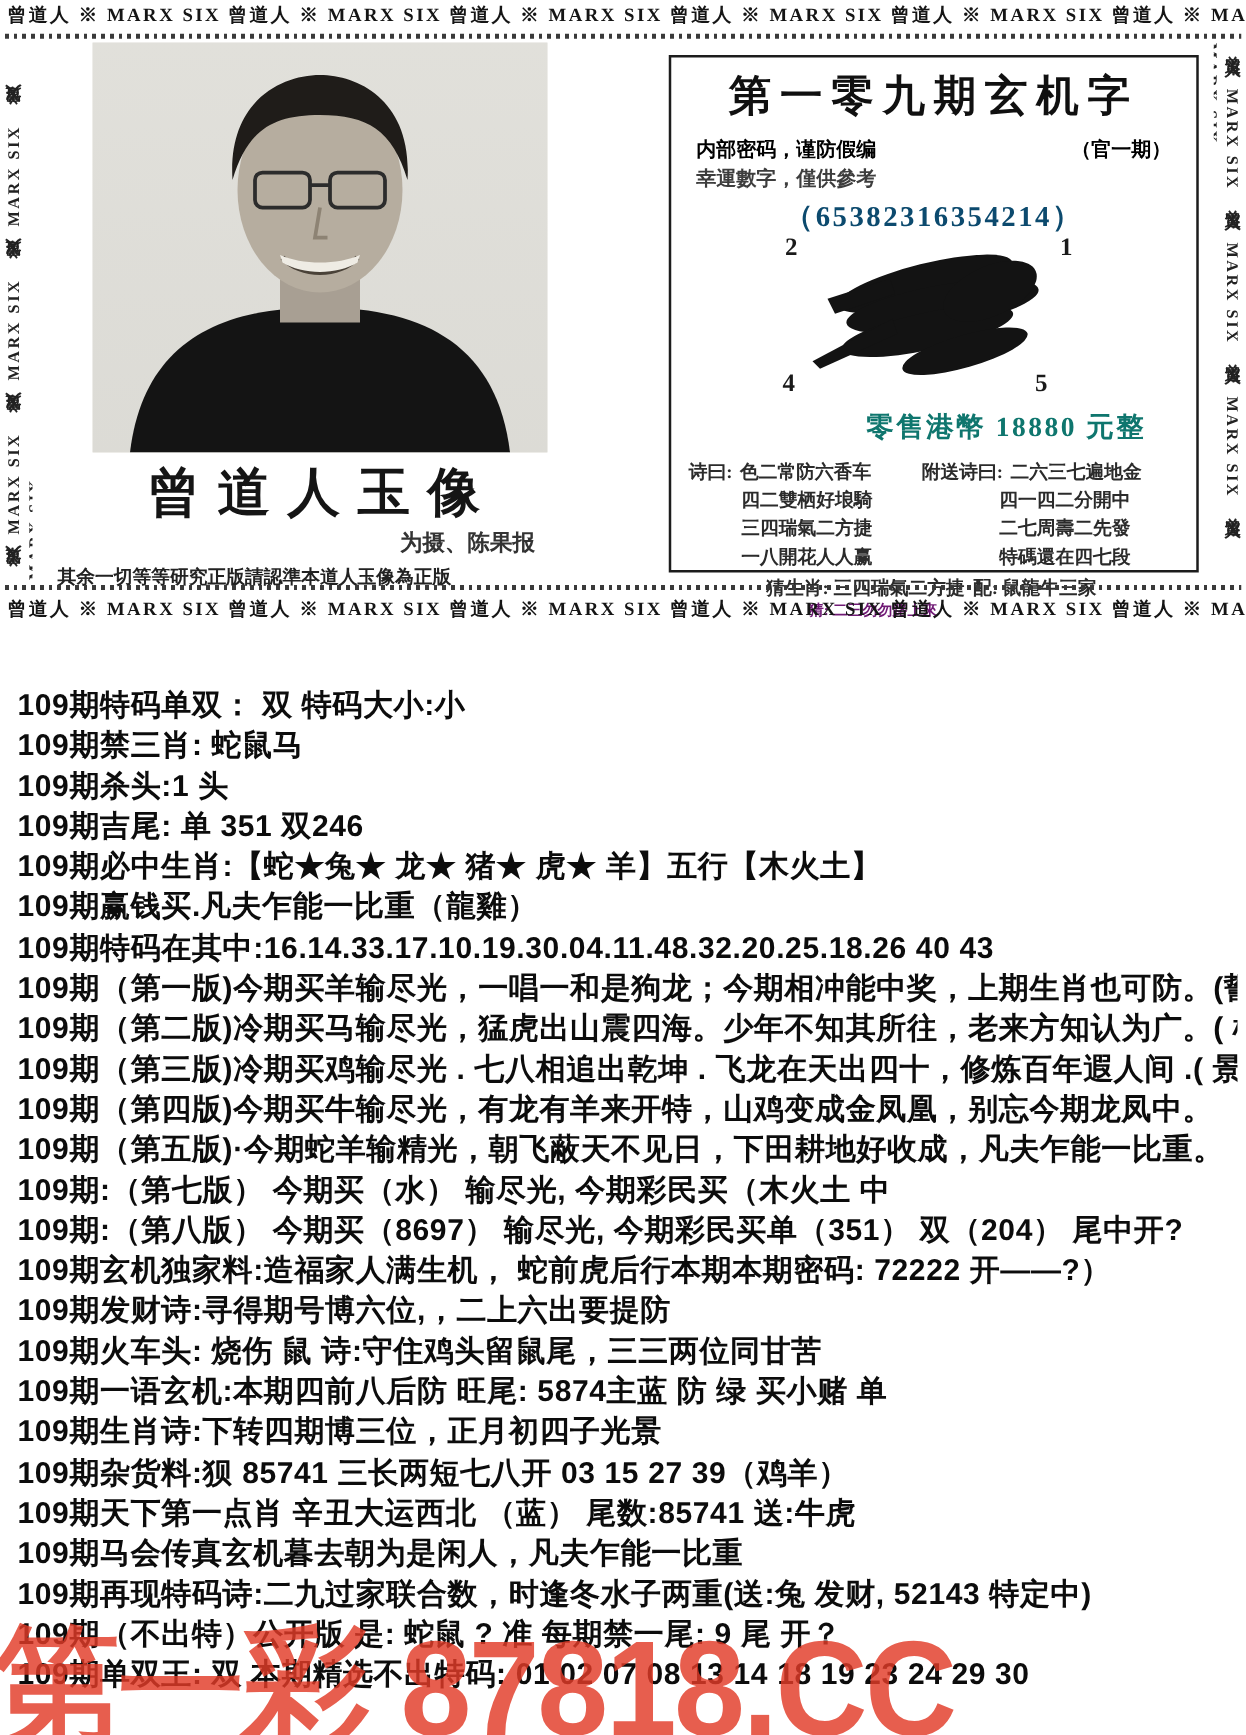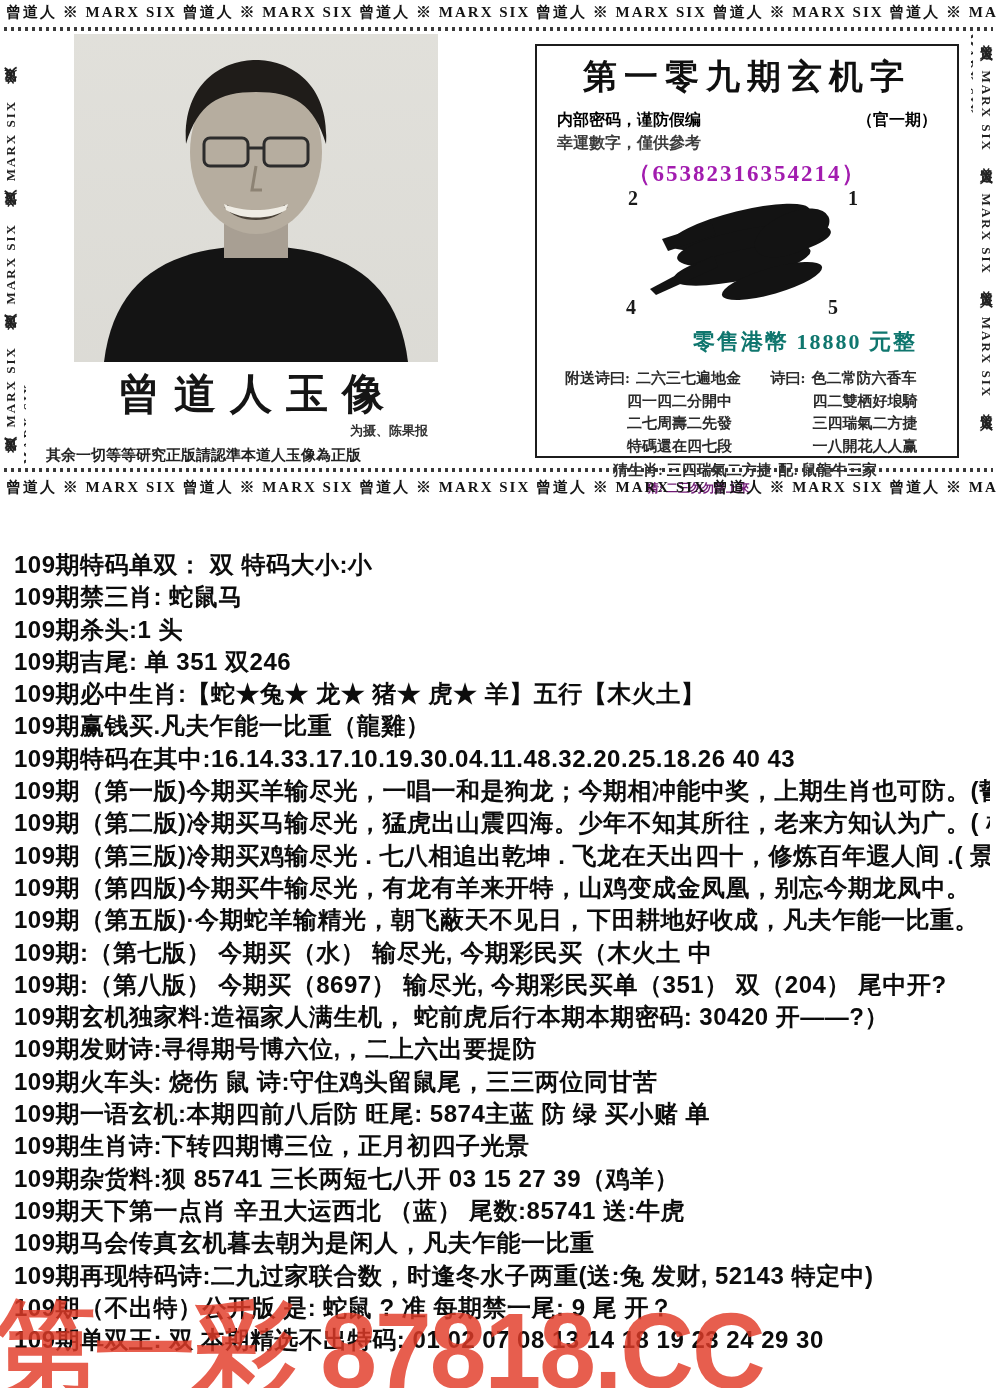--- a/index.html
+++ b/index.html
@@ -22,36 +22,36 @@
   .side-strip.left { left:2px; transform:rotate(180deg); }
   .side-strip.right { right:2px; }
 
   .frame-content { position:absolute; left:32px; right:32px; top:34px; height:430px; }
 
   
   .photo-block { position:absolute; left:42px; top:0; width:368px; }
   .photo { width:364px; height:328px; display:block; background:#e8e7e3; }
   .photo-caption { font-family:"Liberation Serif", serif; font-weight:bold; font-size:42px;
                    letter-spacing:14px; text-align:center; margin-top:4px; color:#151515; }
-  .photo-credit { text-align:right; font-size:13px; font-weight:bold; padding-right:14px;
+  .photo-credit { text-align:right; font-size:18px; font-weight:bold; padding-right:14px;
                   font-family:"Liberation Serif", serif; color:#333; }
   .photo-note { font-size:15px; font-weight:bold; font-family:"Liberation Serif", serif;
                 margin-top:6px; margin-left:-28px; white-space:nowrap; color:#222; }
 
   
   .mystery-box { position:absolute; right:6px; top:10px; width:424px; height:414px;
                  border:2px solid #1c1c1c; padding:8px 14px 6px 14px; background:#fff; }
   .mystery-title { font-family:"Liberation Serif", serif; font-weight:bold; font-size:34px;
                    letter-spacing:7px; text-align:center; color:#101010; }
   .mb-row { display:flex; justify-content:space-between; font-family:"Liberation Serif", serif;
             font-size:16px; font-weight:bold; color:#000000; margin-top:10px; padding:0 6px; }
   .mb-line2 { font-family:"Liberation Serif", serif; font-size:16px; font-weight:bold;
               color:#3d3d3d; padding:2px 6px; }
   .lucky-numbers { font-family:"Liberation Serif", serif; font-size:23px; font-weight:bold;
-                   text-align:center; letter-spacing:2px; color:#a21caf; margin-top:2px; }
+                   text-align:center; letter-spacing:2px; color:#0c4a6e; margin-top:2px; }
   .blob-wrap { position:relative; width:250px; height:118px; margin:4px auto 0 auto; }
   .blob-num { position:absolute; font-family:"Liberation Serif", serif; font-weight:bold;
               font-size:20px; color:#1a1a1a; }
   .bn-tl { left:6px;  top:-6px; }
   .bn-tr { right:14px; top:-6px; }
   .bn-bl { left:4px;  bottom:-8px; }
   .bn-br { right:34px; bottom:-8px; }
   .price-line { text-align:right; padding-right:26px; font-family:"Liberation Serif", serif;
                 font-size:22px; font-weight:bold; letter-spacing:2px; color:#0f766e; margin-top:16px; }
   .poems { display:flex; margin-top:10px; font-family:"Liberation Serif", serif;
@@ -147,40 +147,40 @@
             <ellipse cx="170" cy="40" rx="40" ry="20" transform="rotate(-24 170 40)"></ellipse>
             <polygon points="28,96 92,62 96,74 34,102"></polygon>
             <polygon points="40,46 90,30 94,42 46,58"></polygon>
           </g>
         </svg>
       </div>
 
       <div class="price-line">零售港幣 18880 元整</div>
 
       <div class="poems">
+        <div class="poem poem-r">
+          <div class="poem-head">
+            <span>诗曰:</span>
+            <span style="padding-left:6px">色二常防六香车</span>
+          </div>
+          <div class="poem-body">
+            <div>四二雙栖好埌騎</div>
+            <div>三四瑞氣二方捷</div>
+            <div>一八開花人人赢</div>
+          </div>
+        </div>
         <div class="poem poem-l">
           <div class="poem-head">
             <span>附送诗曰:</span>
             <span style="padding-left:6px">二六三七遍地金</span>
           </div>
           <div class="poem-body">
             <div>四一四二分開中</div>
             <div>二七周壽二先發</div>
             <div>特碼還在四七段</div>
-          </div>
-        </div>
-        <div class="poem poem-r">
-          <div class="poem-head">
-            <span>诗曰:</span>
-            <span style="padding-left:6px">色二常防六香车</span>
-          </div>
-          <div class="poem-body">
-            <div>四二雙栖好埌騎</div>
-            <div>三四瑞氣二方捷</div>
-            <div>一八開花人人赢</div>
           </div>
         </div>
       </div>
 
       <div class="guess-row">
         <div class="guess-sx">猜生肖: 三四瑞氣二方捷</div>
         <div class="guess-pei">配: 鼠龍牛三家</div>
       </div>
       <div class="guess-2">猜: 二三勿勿路上來</div>
     </div>
@@ -197,21 +197,21 @@
     <div class="line">109期必中生肖:【蛇★兔★ 龙★ 猪★ 虎★ 羊】五行【木火土】</div>
     <div class="line">109期赢钱买.凡夫乍能一比重（龍雞）</div>
     <div class="line">109期特码在其中:16.14.33.17.10.19.30.04.11.48.32.20.25.18.26 40 43</div>
     <div class="line">109期（第一版)今期买羊输尽光，一唱一和是狗龙；今期相冲能中奖，上期生肖也可防。(誓)</div>
     <div class="line">109期（第二版)冷期买马输尽光，猛虎出山震四海。少年不知其所往，老来方知认为广。( 枯)</div>
     <div class="line">109期（第三版)冷期买鸡输尽光 . 七八相追出乾坤 . 飞龙在天出四十，修炼百年遐人间 .( 景</div>
     <div class="line">109期（第四版)今期买牛输尽光，有龙有羊来开特，山鸡变成金凤凰，别忘今期龙凤中。</div>
     <div class="line">109期（第五版)·今期蛇羊输精光，朝飞蔽天不见日，下田耕地好收成，凡夫乍能一比重。</div>
     <div class="line">109期:（第七版） 今期买（水） 输尽光, 今期彩民买（木火土 中</div>
     <div class="line">109期:（第八版） 今期买（8697） 输尽光, 今期彩民买单（351） 双（204） 尾中开?</div>
-    <div class="line">109期玄机独家料:造福家人满生机， 蛇前虎后行本期本期密码: 30420  开——?）</div>
+    <div class="line">109期玄机独家料:造福家人满生机， 蛇前虎后行本期本期密码: 72222  开——?）</div>
     <div class="line">109期发财诗:寻得期号博六位,，二上六出要提防</div>
     <div class="line">109期火车头: 烧伤 鼠 诗:守住鸡头留鼠尾，三三两位同甘苦</div>
     <div class="line">109期一语玄机:本期四前八后防  旺尾: 5874主蓝  防 绿 买小赌 单</div>
     <div class="line">109期生肖诗:下转四期博三位，正月初四子光景</div>
     <div class="line">109期杂货料:狈    85741      三长两短七八开 03 15 27 39（鸡羊）</div>
     <div class="line">109期天下第一点肖  辛丑大运西北    （蓝） 尾数:85741 送:牛虎</div>
     <div class="line">109期马会传真玄机暮去朝为是闲人，凡夫乍能一比重</div>
     <div class="line">109期再现特码诗:二九过家联合数，时逢冬水子两重(送:兔 发财, 52143  特定中)</div>
     <div class="line">109期（不出特）公开版 是:  蛇鼠 ? 准 每期禁一尾: 9 尾 开？</div>
     <div class="line">109期单双王: 双  本期精选不出特码: 01 02 07 08 13 14 18 19 23 24 29 30</div>

